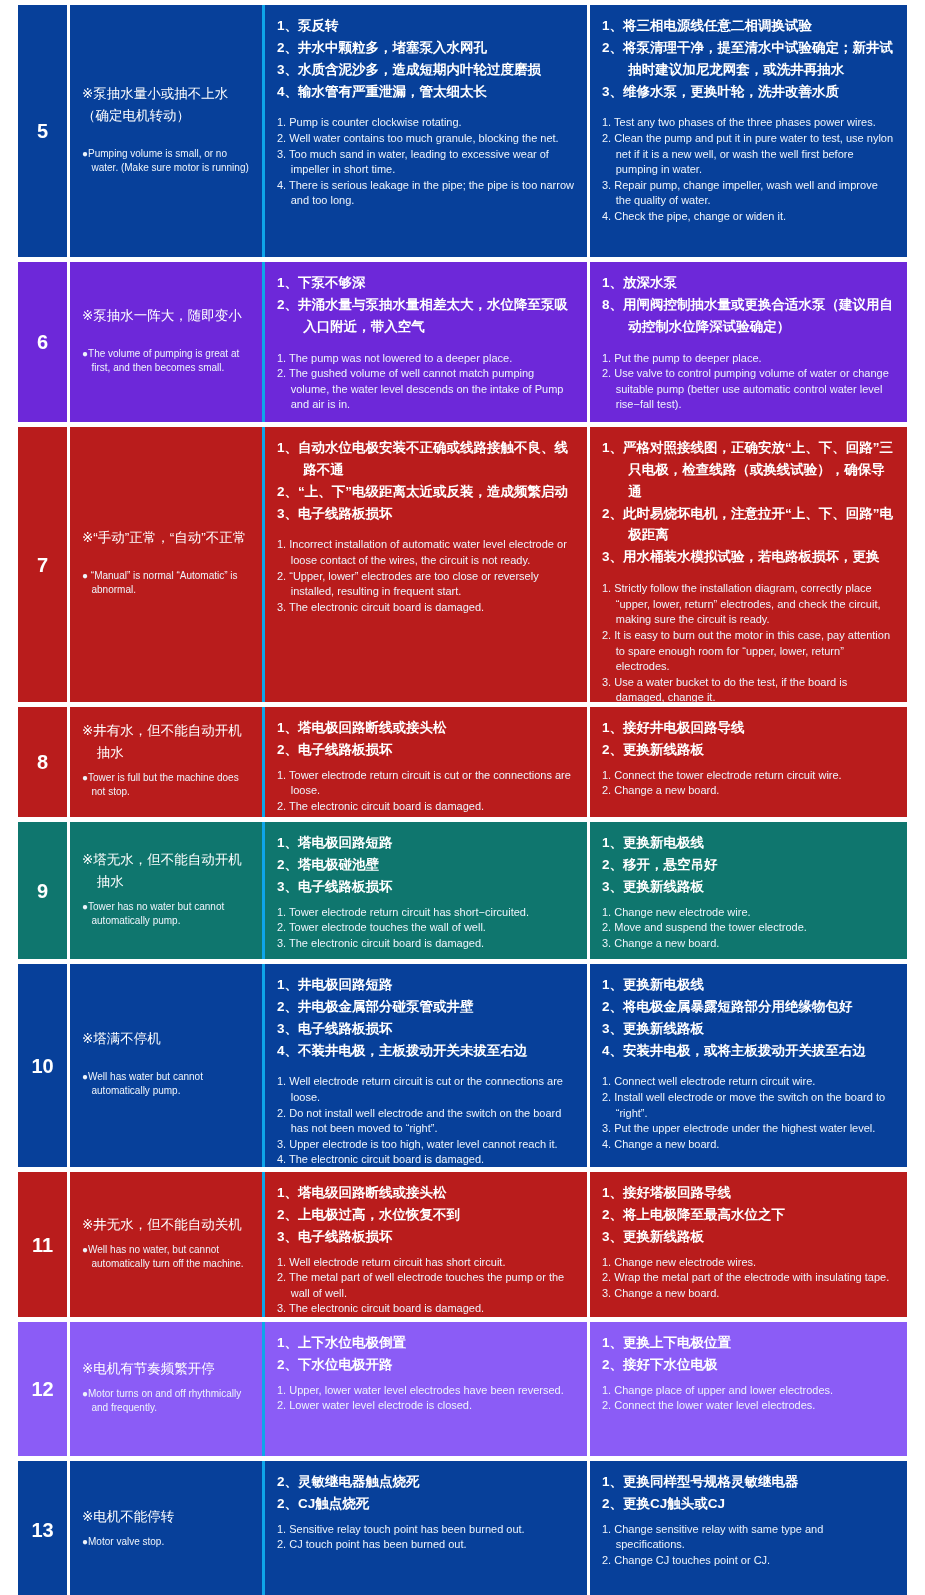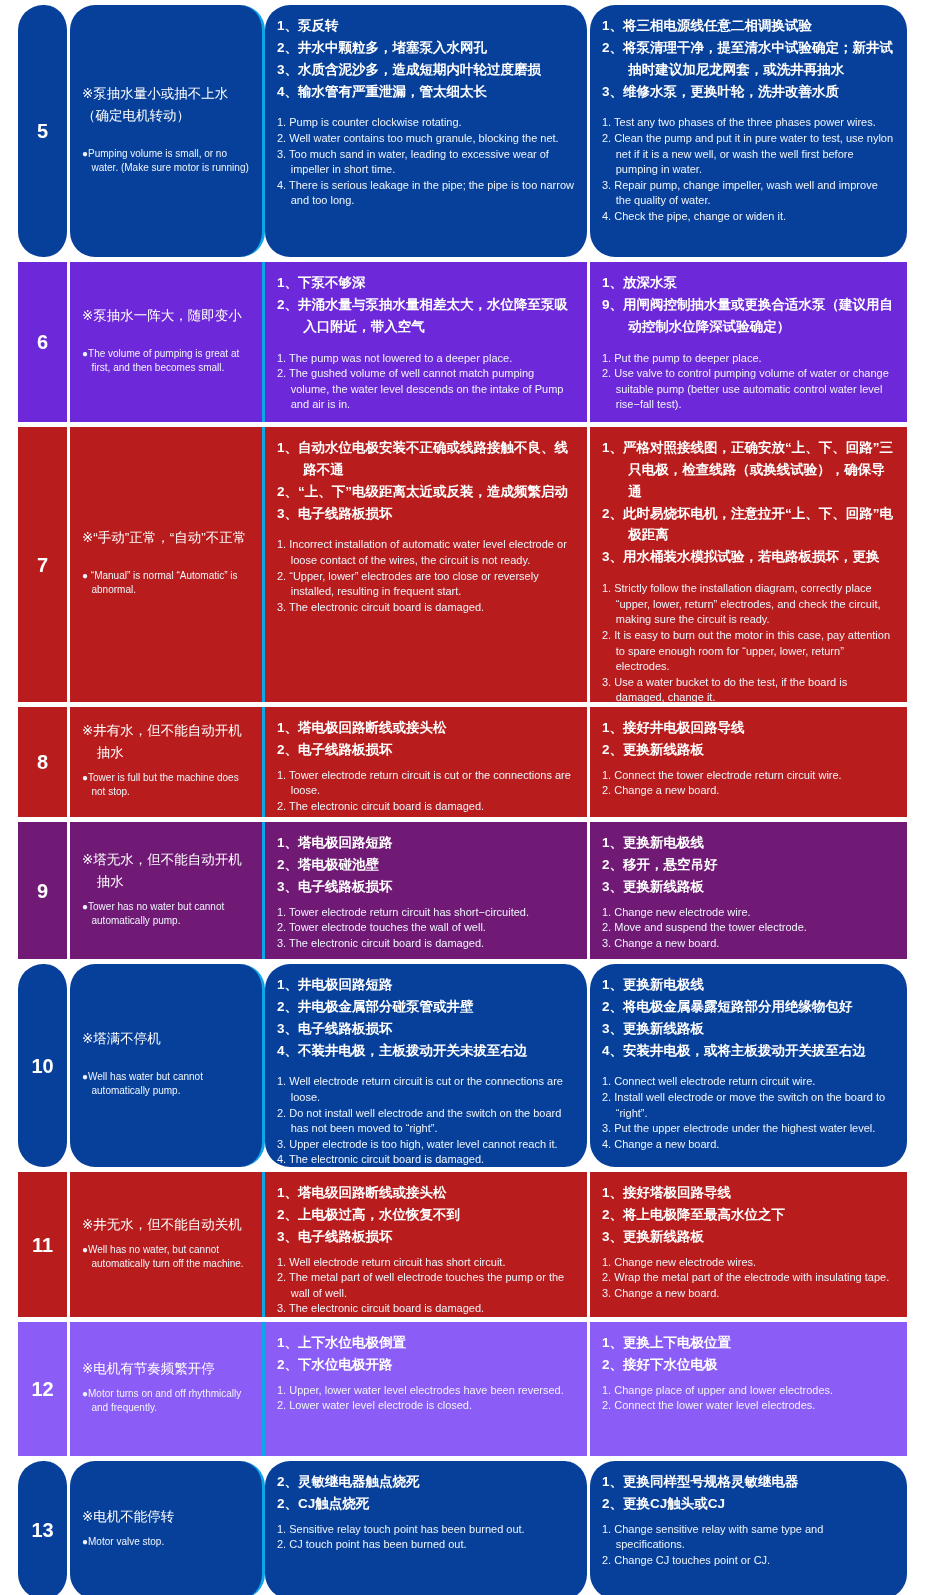--- a/index.html
+++ b/index.html
@@ -53,24 +53,24 @@
   .c-cause{
     width:325px;
     min-width:325px;
     border-right:3px solid #ffffff;
   }
   .c-fix{
     flex:1 1 auto;
   }
 
   
-  .t-darkblue .cell{background:#07409a;border-radius:25px;}
+  .t-darkblue .cell{background:#07409a;}
   .t-cyan .cell{background:#6d28d9;}
   .t-teal .cell{background:#b91c1c;}
-  .t-steel .cell{background:#701a75;}
+  .t-steel .cell{background:#0f766e;}
   .t-teal2 .cell{background:#8b5cf6;}
 
   .zh{
     color:#ffffff;
     font-size:13.5px;
     line-height:1.62;
     font-weight:bold;
     margin:0;
   }
   .zh .li{
@@ -187,21 +187,21 @@
           </div>
           <div class="gap-zh-en"></div>
           <div class="en">
             <span class="li">1. The pump was not lowered to a deeper place.</span>
             <span class="li">2. The gushed volume of well cannot match pumping volume, the water level descends on the intake of Pump and air is in.</span>
           </div>
         </div>
         <div class="cell c-fix">
           <div class="zh">
             <span class="li">1、放深水泵</span>
-            <span class="li">9、用闸阀控制抽水量或更换合适水泵（建议用自动控制水位降深试验确定）</span>
+            <span class="li">8、用闸阀控制抽水量或更换合适水泵（建议用自动控制水位降深试验确定）</span>
           </div>
           <div class="gap-zh-en"></div>
           <div class="en">
             <span class="li">1. Put the pump to deeper place.</span>
             <span class="li">2. Use valve to control pumping volume of water or change suitable pump (better use automatic control water level rise−fall test).</span>
           </div>
         </div>
       </div>
       <div class="row t-teal" style="height: 275px;">
         <div class="cell c-num">

